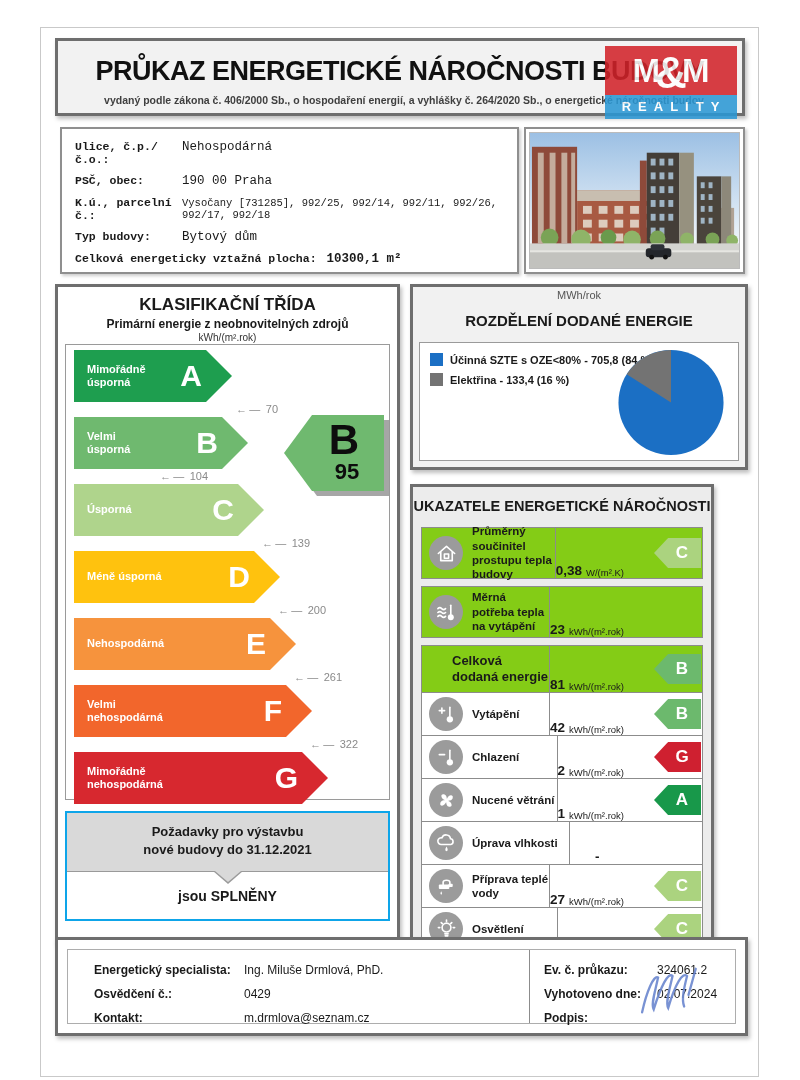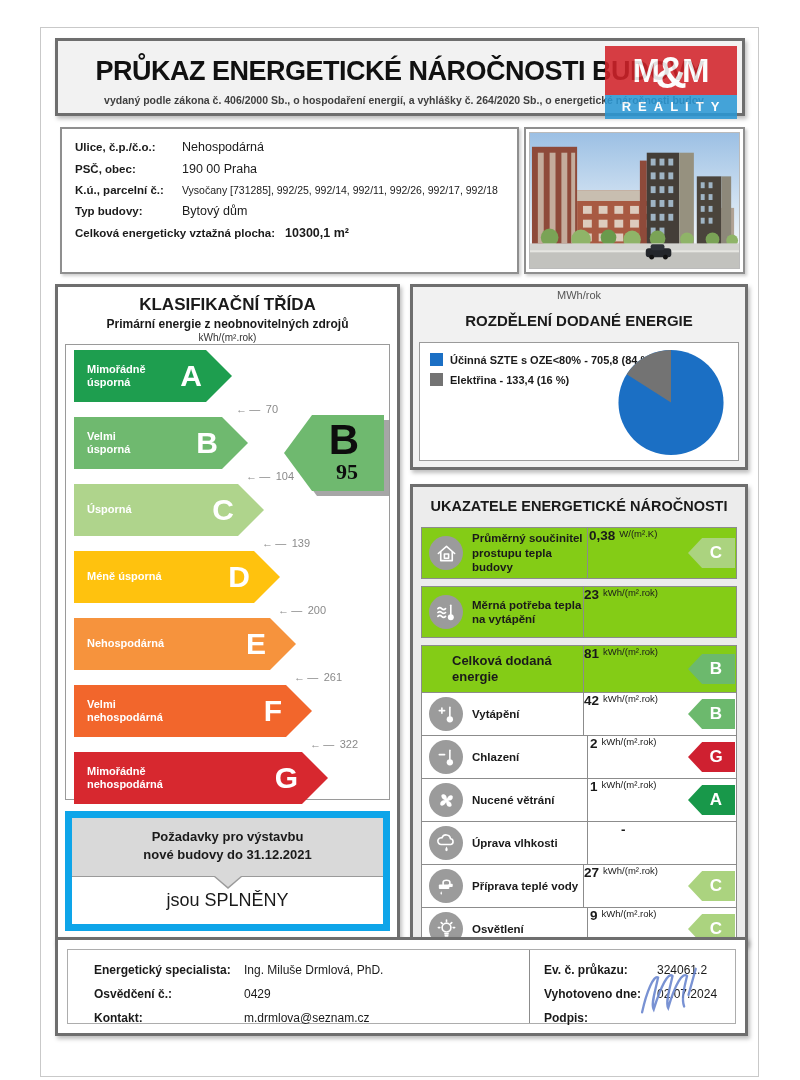--- a/index.html
+++ b/index.html
@@ -18,21 +18,21 @@
   #logo{position:absolute;right:5px;top:5px;width:132px;height:73px;opacity:.87;z-index:5;}
   #logo-top{height:49px;background:#d2232a;color:#fff;display:flex;align-items:center;
             justify-content:center;font-weight:bold;}
   #logo-top .m{font-size:33px;}
   #logo-top .amp{font-size:44px;margin:0 -5px;position:relative;top:2px;}
   #logo-bottom{height:24px;background:#2b98d5;color:#fff;font-size:13px;font-weight:bold;
                letter-spacing:7px;text-align:center;line-height:24px;padding-left:6px;box-sizing:border-box;}
   
   #info-box{left:60px;top:127px;width:459px;height:147px;border:2px solid #8f8f8f;
             box-sizing:border-box;padding:11px 0 0 13px;background:#fff;box-shadow:2px 2px 3px rgba(0,0,0,.2);}
-  .info-row{display:flex;align-items:baseline;margin-bottom:8px;}
+  .info-row{display:flex;align-items:baseline;margin-bottom:8px;font-family:Liberation Mono, monospace;}
   .info-label{width:107px;font-size:11.5px;font-weight:bold;flex:none;}
   .info-value{font-size:12.5px;}
   .info-value.small{font-size:10.5px;}
   .info-row.area .info-label{width:auto;margin-right:10px;}
   .info-row.area .info-value{font-weight:bold;font-size:12.5px;}
   
   #photo-box{left:524px;top:127px;width:221px;height:147px;border:2px solid #8f8f8f;
              box-sizing:border-box;padding:3px;background:#fff;box-shadow:2px 2px 3px rgba(0,0,0,.2);}
   #photo-inner{width:100%;height:100%;border:1px solid #bbb;box-sizing:border-box;overflow:hidden;}
   #photo-inner svg{display:block;width:100%;height:100%;}
@@ -47,57 +47,57 @@
               clip-path:polygon(0 0,calc(100% - 26px) 0,100% 50%,calc(100% - 26px) 100%,0 100%);}
   .band-label{font-size:11px;font-weight:bold;padding-left:13px;white-space:pre-line;line-height:1.2;}
   .band-letter{position:absolute;right:30px;top:50%;transform:translateY(-50%);
                font-size:30px;font-weight:bold;}
   .threshold{height:12px;margin:1px 0 2px;font-size:11px;color:#8a8a8a;text-align:right;line-height:12px;}
   #big-arrow-wrap{position:absolute;top:70px;right:5px;filter:drop-shadow(5px 5px 0 #a6a6a6);z-index:3;}
   #big-arrow{width:100px;height:76px;background:#6fb96f;
              clip-path:polygon(0 50%,28% 0,100% 0,100% 100%,28% 100%);
              display:flex;flex-direction:column;align-items:center;justify-content:center;padding-left:20px;box-sizing:border-box;}
   #big-letter{font-size:42px;font-weight:bold;color:#0d0d0d;line-height:.9;}
-  #big-value{font-size:22px;font-weight:bold;color:#0d0d0d;margin-left:6px;font-family:Liberation Serif, serif;}
-  #req-box{position:absolute;left:7px;right:7px;top:524px;border:7px solid #0ea5e9;}
+  #big-value{font-size:22px;font-weight:bold;color:#0d0d0d;margin-left:6px;}
+  #req-box{position:absolute;left:7px;right:7px;top:524px;border:2px solid #0ea5e9;}
   #req-gray{background:#d9d9d9;border-bottom:1px solid #9a9a9a;text-align:center;
             font-size:13px;font-weight:bold;line-height:1.4;padding:10px 0 12px;position:relative;}
   .notch-b{position:absolute;left:50%;bottom:-13px;transform:translateX(-50%);width:0;height:0;
            border-left:15px solid transparent;border-right:15px solid transparent;border-top:13px solid #9a9a9a;}
   .notch{position:absolute;left:50%;bottom:-11px;transform:translateX(-50%);width:0;height:0;
          border-left:13px solid transparent;border-right:13px solid transparent;border-top:11px solid #d9d9d9;z-index:2;}
   #req-white{height:47px;display:flex;align-items:center;justify-content:center;
-             font-size:18px;font-weight:normal;}
+             font-size:14px;font-weight:bold;}
   
   #pie-panel{left:410px;top:284px;width:338px;height:186px;background:#f1f1f1;}
   #pie-title{margin-top:11px;text-align:center;font-size:15px;font-weight:bold;}
   #pie-sub{text-align:center;font-size:11px;color:#555;margin-top:2px;}
   #pie-box{position:absolute;left:6px;right:6px;top:55px;bottom:6px;background:#fff;border:1px solid #9a9a9a;}
   #legend{position:absolute;left:10px;top:10px;}
   .leg-row{display:flex;align-items:center;margin-bottom:7px;}
   .leg-sq{width:13px;height:13px;margin-right:7px;flex:none;}
   .leg-text{font-size:11px;font-weight:bold;}
   #pie-svg{position:absolute;right:8px;top:2px;width:118px;height:115px;}
   
-  #ind-panel{left:410px;top:484px;width:338px;height:461px;background:#ececec;}
+  #ind-panel{left:410px;top:484px;width:304px;height:461px;background:#ececec;}
   #ind-title{margin-top:11px;text-align:center;font-size:14.5px;font-weight:bold;}
   #ind-rows{position:absolute;left:8px;right:8px;top:40px;}
   .ind-box{border:1px solid #8c8c8c;background:#fff;margin-bottom:7px;}
   .ind-row{display:flex;align-items:stretch;height:42px;position:relative;background:#fff;}
   .ind-row.tall{height:50px;}
   .ind-row.total{height:46px;}
   .ind-row.gray{background:#84cc16;}
   .ind-row.bordered{border-top:1px solid #8c8c8c;}
   .ind-left{width:53%;display:flex;align-items:center;border-right:1px solid #8c8c8c;box-sizing:border-box;}
   .ind-icon{width:34px;height:34px;border-radius:50%;background:#9b9b9b;margin:0 9px 0 7px;
             flex:none;display:flex;align-items:center;justify-content:center;}
   .ind-icon svg{width:23px;height:23px;}
   .ind-label{font-size:11.5px;font-weight:bold;white-space:pre-line;line-height:1.25;}
   .ind-left.no-icon .ind-label{padding-left:30px;font-size:13px;}
-  .ind-right{flex:1;display:flex;align-items:flex-start;justify-content:center;padding-right:78px;}
+  .ind-right{flex:1;display:flex;align-items:flex-end;justify-content:center;padding-right:78px;}
   .ind-value{font-size:13.5px;font-weight:bold;}
   .ind-unit{font-size:9.5px;margin-left:4px;}
   .row-arrow{position:absolute;right:1px;top:50%;transform:translateY(-50%);width:47px;height:30px;
              clip-path:polygon(0 50%,30% 0,100% 0,100% 100%,30% 100%);
              color:#fff;font-size:17px;font-weight:bold;text-align:center;line-height:30px;
              padding-left:9px;box-sizing:border-box;}
   
   #footer-panel{left:55px;top:937px;width:693px;height:99px;padding:9px;}
   #footer-inner{border:1px solid #adadad;height:100%;box-sizing:border-box;display:flex;position:relative;}
   #f-left{width:462px;padding:13px 0 0 26px;box-sizing:border-box;border-right:1px solid #8c8c8c;}
@@ -257,21 +257,21 @@
         <div class="band-label">Mimořádně
 úsporná</div>
         <div class="band-letter">A</div>
       </div>
       <div class="threshold" style="width: 204px;">← — 70</div>
       <div class="band-arrow" style="width: 174px; background: rgb(111, 185, 111);">
         <div class="band-label">Velmi
 úsporná</div>
         <div class="band-letter">B</div>
       </div>
-      <div class="threshold" style="width: 220px;">← — 104</div>
+      <div class="threshold" style="width: 220px; text-align: center;">← — 104</div>
       <div class="band-arrow" style="width: 190px; background: rgb(175, 212, 140);">
         <div class="band-label">Úsporná</div>
         <div class="band-letter">C</div>
       </div>
       <div class="threshold" style="width: 236px;">← — 139</div>
       <div class="band-arrow" style="width: 206px; background: rgb(255, 194, 14);">
         <div class="band-label">Méně úsporná</div>
         <div class="band-letter">D</div>
       </div>
       <div class="threshold" style="width: 252px;">← — 200</div>

